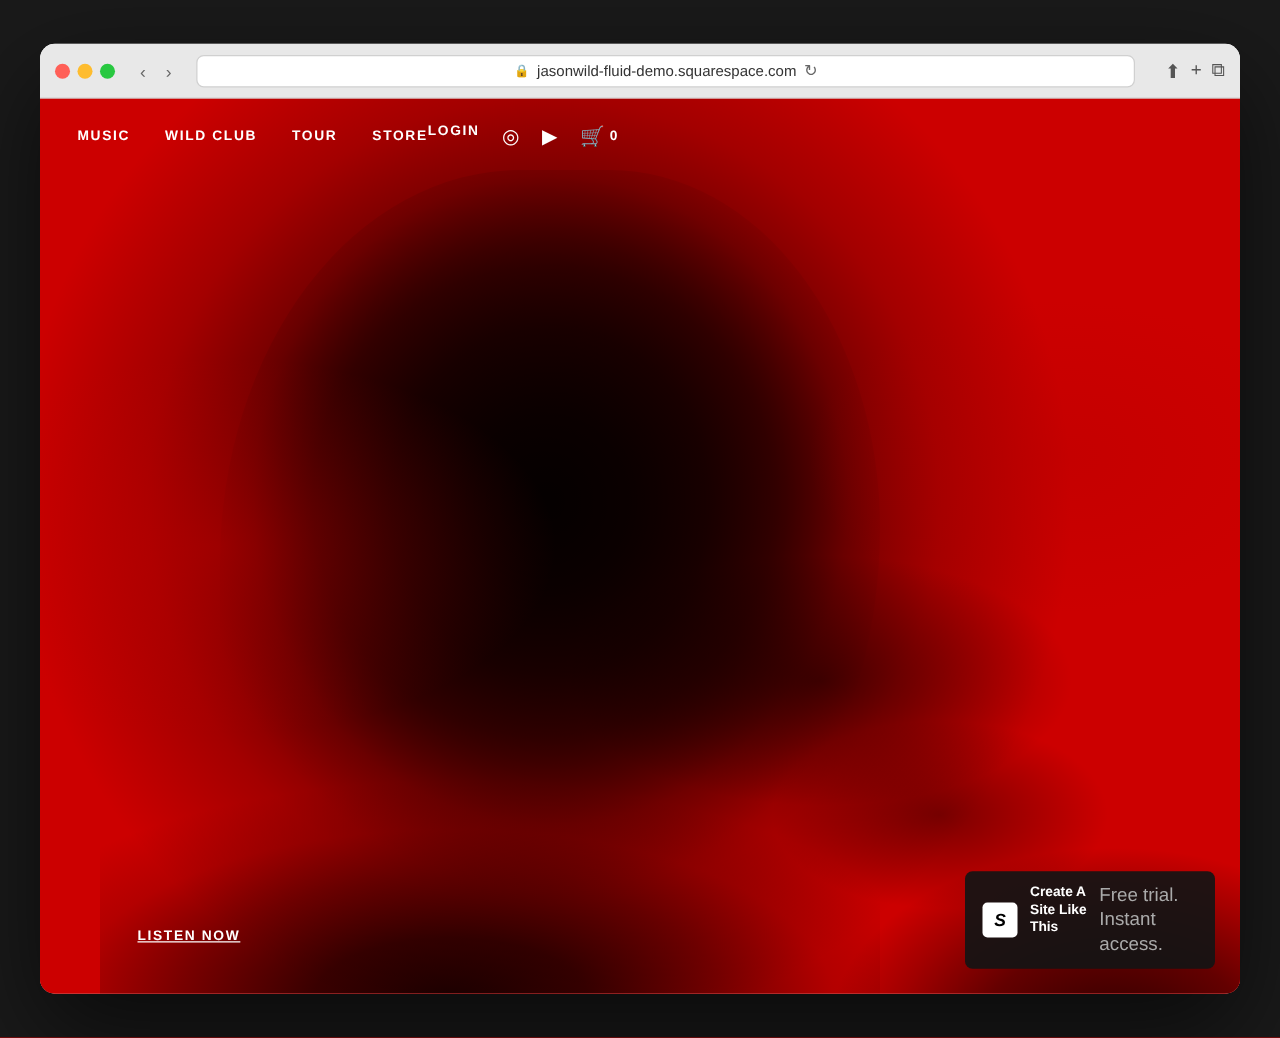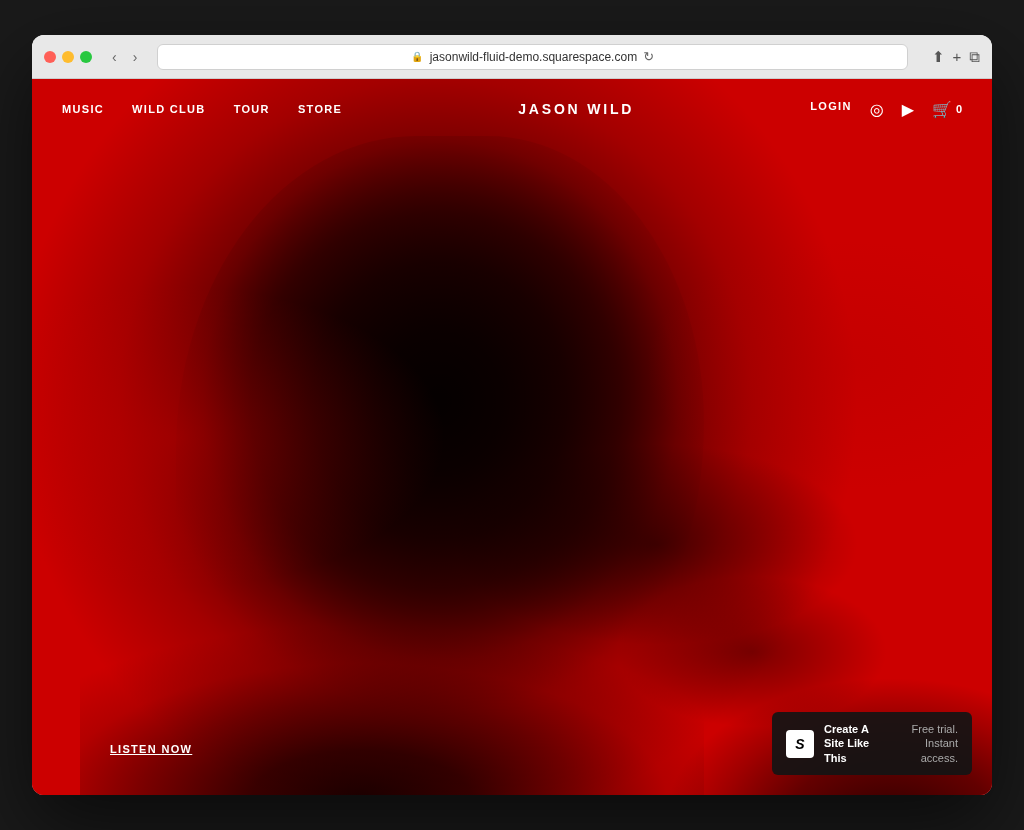--- a/index.html
+++ b/index.html
@@ -340,23 +340,22 @@
 
     .sq-title {
       color: #fff;
       font-size: 11px;
       font-weight: 700;
       line-height: 1.3;
     }
 
     .sq-subtitle {
       color: #aaa;
-      font-size: 11px;
+      font-size: 15px;
       line-height: 1.3;
-      text-align: right;
     }
   </style>
 </head>
 <body>
 
 <div class="browser-window">
 
   <div class="browser-chrome">
     <div class="traffic-lights">
       <div class="traffic-light tl-red"></div>
@@ -388,23 +387,20 @@
       <div class="face-shadow"></div>
       <div class="ambient-glow"></div>
     </div>
 
     <nav class="nav">
       <div class="nav-left">
         <a class="nav-link">MUSIC</a>
         <a class="nav-link">WILD CLUB</a>
         <a class="nav-link">TOUR</a>
         <a class="nav-link">STORE</a>
-      </div>
-      <div class="nav-center">
-        <span class="site-title">JASON WILD</span>
       </div>
       <div class="nav-right">
         <span class="nav-login">LOGIN</span>
         <span class="nav-icon">◎</span>
         <span class="nav-icon">▶</span>
         <div class="cart-wrapper">
           <span class="nav-icon">🛒</span>
           <span class="cart-count">0</span>
         </div>
       </div>

